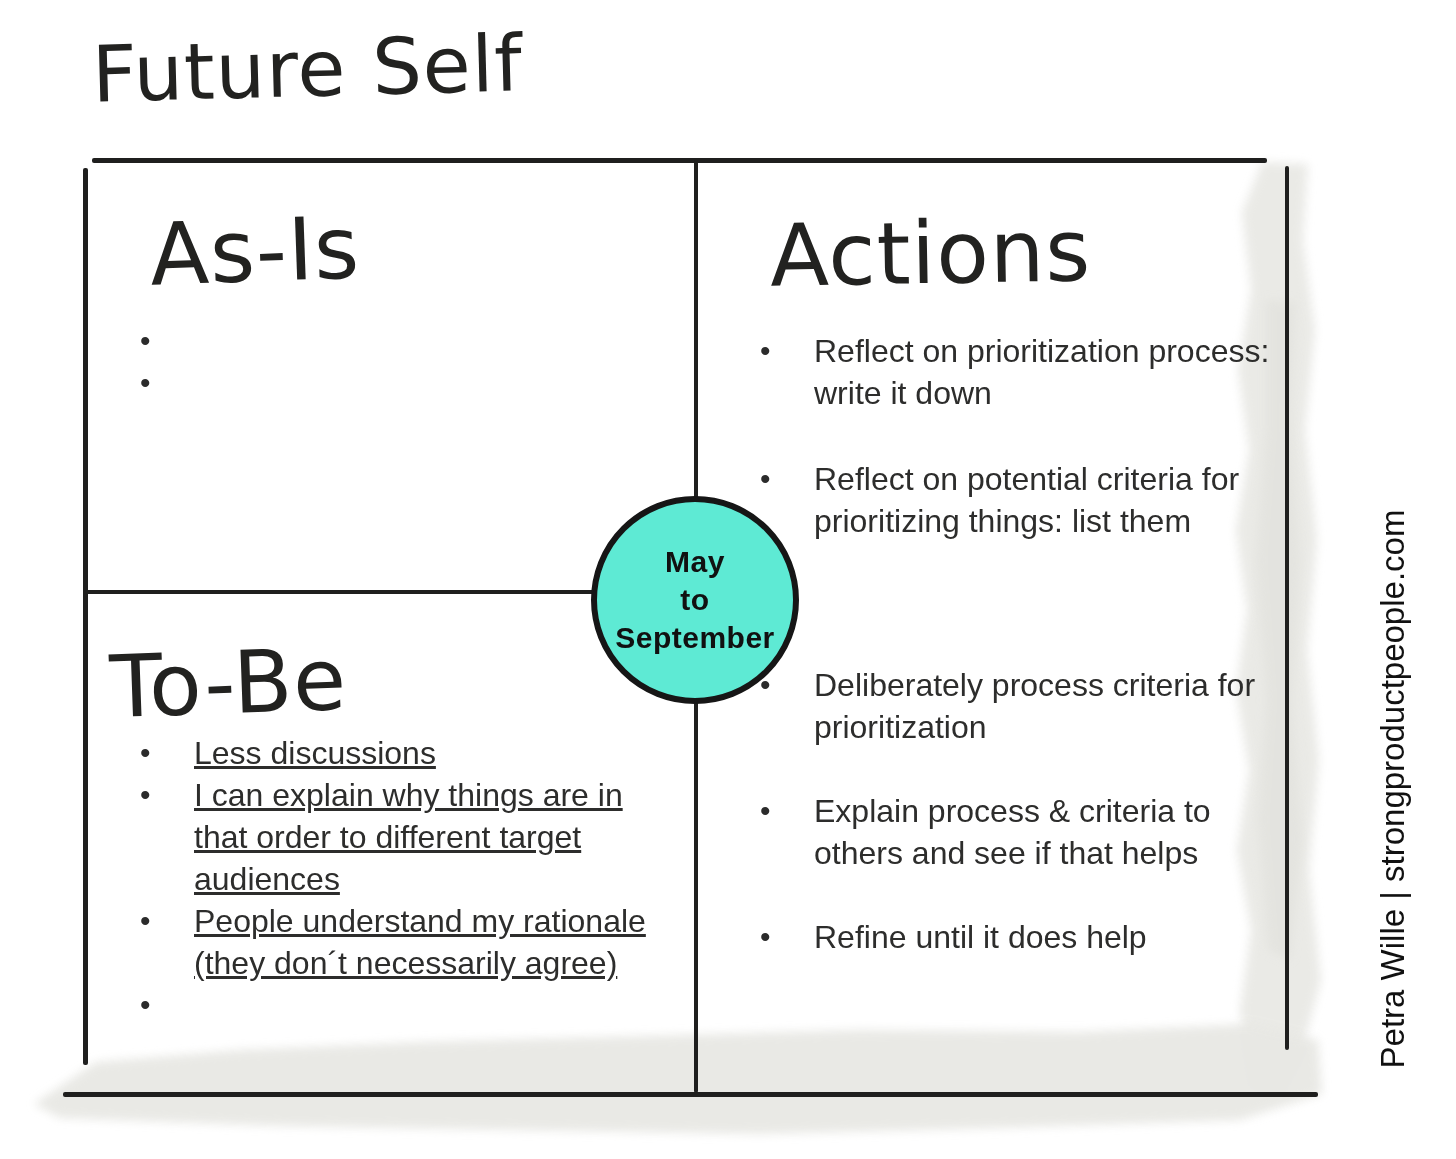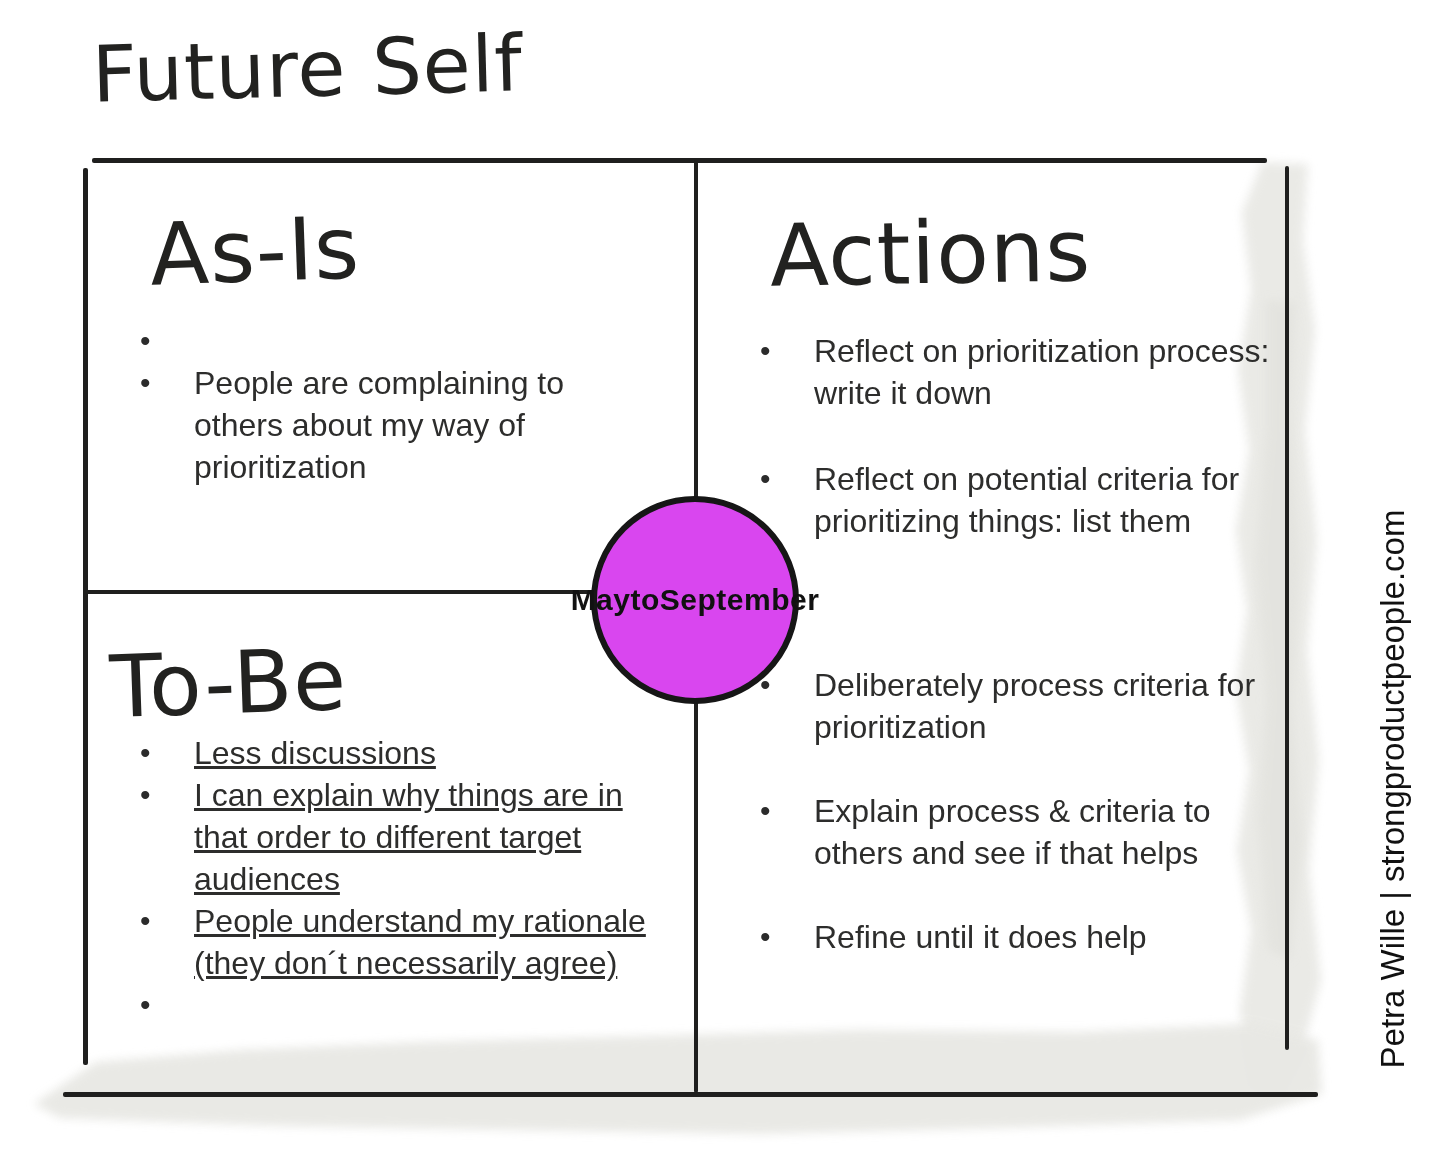--- a/index.html
+++ b/index.html
@@ -35,25 +35,25 @@
   .line.h-bottom  { left: 63px;  top: 1092px; width: 1255px; height: 5px; }
   .line.v-center  { left: 694px; top: 160px;  width: 4px;    height: 933px; }
   .line.h-divider { left: 85px;  top: 590px;  width: 512px;  height: 4px; }
 
   
   .center-circle {
     position: absolute;
     left: 591px; top: 496px;
     width: 208px; height: 208px;
     box-sizing: border-box;
-    background: #d946ef;
+    background: #5eead4;
     border: 6px solid #161616;
     border-radius: 50%;
     display: flex;
-    flex-direction: row;
+    flex-direction: column;
     align-items: center;
     justify-content: center;
     z-index: 5;
   }
   .center-circle .cline {
     font-weight: bold;
     font-size: 30px;
     line-height: 38px;
     color: #111111;
     letter-spacing: 0.5px;
@@ -147,21 +147,20 @@
   <div class="line v-center"></div>
   <div class="line h-divider"></div>
 
   <div class="hand heading-asis">As-Is</div>
   <div class="bullets list-asis">
     <div class="bullet-item">
       <span class="bullet-dot">•</span>
     </div>
     <div class="bullet-item">
       <span class="bullet-dot">•</span>
-      <span class="bullet-text">People are complaining to others about my way of prioritization</span>
     </div>
   </div>
 
   <div class="hand heading-actions">Actions</div>
   <div class="bullets list-actions">
     <div class="bullet-item">
       <span class="bullet-dot">•</span>
       <span class="bullet-text">Reflect on prioritization process: write it down</span>
     </div>
     <div class="bullet-item">

